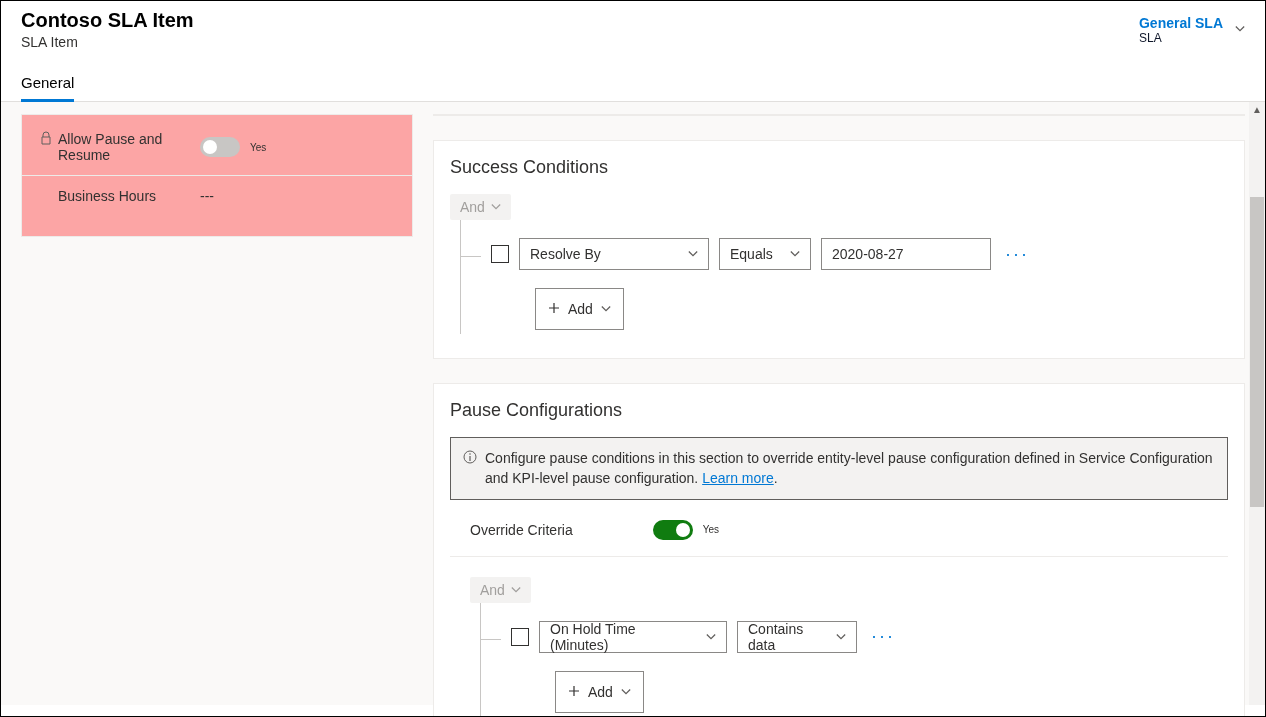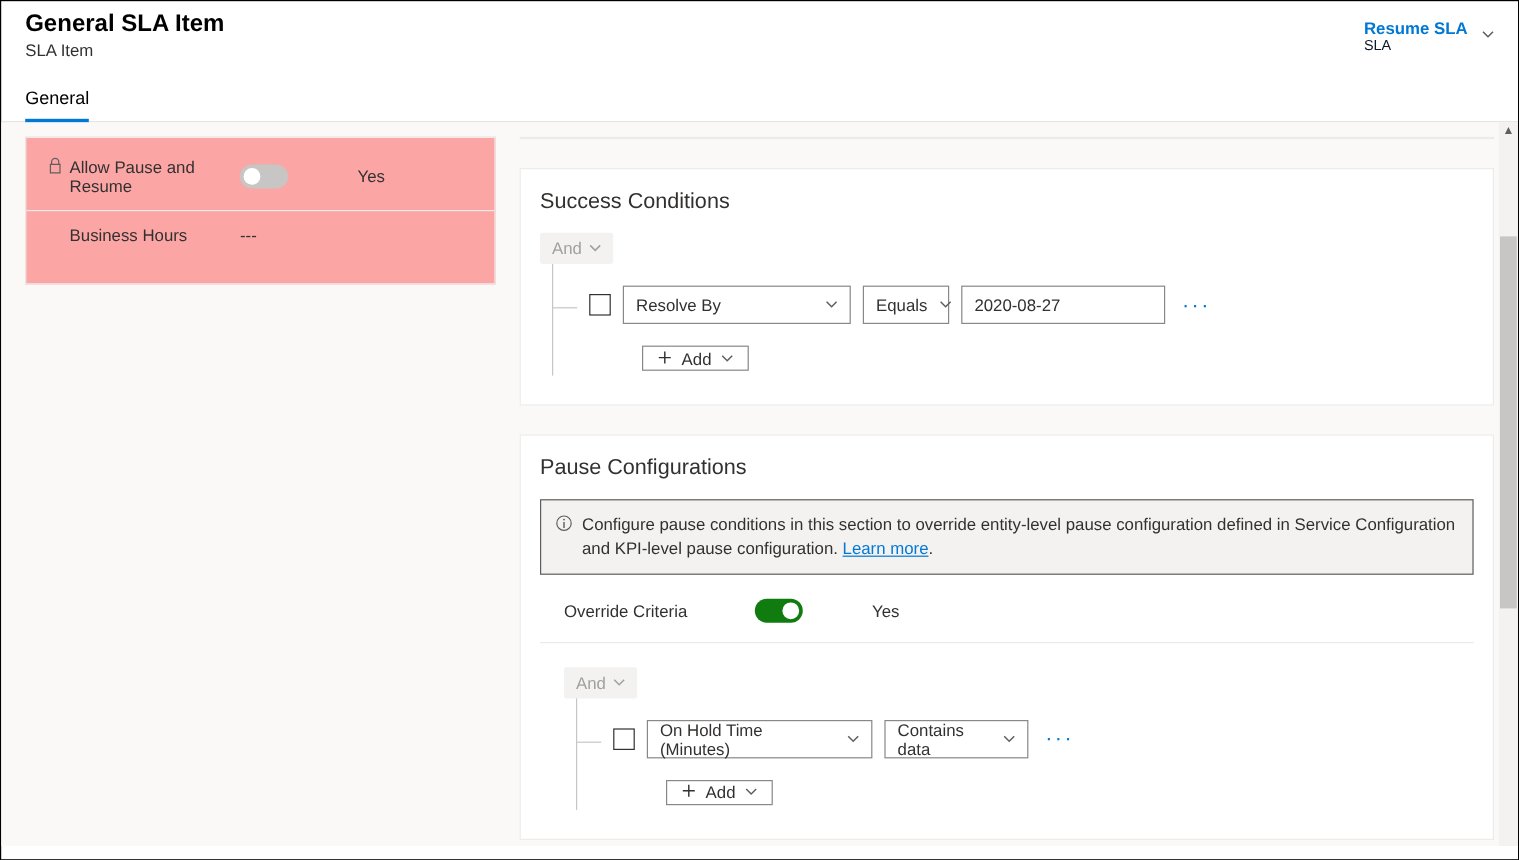--- a/index.html
+++ b/index.html
@@ -120,21 +120,21 @@
     cursor: pointer;
   }
   .toggle.off { background: #c8c6c4; }
   .toggle.on  { background: #107c10; }
   .toggle .knob {
     width: 14px; height: 14px; border-radius: 50%;
     background: #fff; position: absolute; top: 3px;
   }
   .toggle.off .knob { left: 3px; }
   .toggle.on .knob  { right: 3px; }
-  .toggle-text { font-size: 14px; margin-left: 48px; }
+  .toggle-text { font-size: 10px; }
 
   .main {
     flex: 1;
     display: flex;
     flex-direction: column;
     gap: 24px;
     padding-bottom: 20px;
   }
   .blank-card {
     height: 36px;
@@ -200,28 +200,28 @@
     background: #fff;
     padding: 0 10px;
     display: inline-flex;
     align-items: center;
     justify-content: space-between;
     gap: 10px;
     font-size: 14px;
     cursor: pointer;
   }
   .select.field { width: 190px; }
-  .select.op    { width: 72px; }
+  .select.op    { width: 92px; }
   .select.opwide { width: 120px; }
   .select.fieldwide { width: 188px; gap: 42px; }
   .input.date   { width: 170px; justify-content: flex-start; }
   .ellips { color:#0078d4; font-size:18px; letter-spacing:2px; cursor:pointer; padding:0 4px;}
   .add-btn {
     margin-left: 44px;
-    height: 21px;
+    height: 42px;
     border: 1px solid #8a8886;
     background: #fff;
     display: inline-flex;
     align-items: center;
     gap: 8px;
     padding: 0 12px;
     font-size: 14px;
     cursor: pointer;
   }
   .add-btn svg { width: 12px; height: 12px; }
@@ -234,21 +234,21 @@
     gap: 8px;
     font-size: 14px;
     line-height: 1.45;
     margin-bottom: 16px;
   }
   .info-box .info-icon svg { width: 14px; height: 14px; margin-top: 2px;}
   .info-box a { color: #0078d4; text-decoration: underline; cursor: pointer; }
   .override-row {
     display: flex;
     align-items: center;
-    gap: 56px;
+    gap: 80px;
     padding: 4px 0 16px 20px;
     border-bottom: 1px solid #edebe9;
     margin-bottom: 20px;
   }
   .pc-inner { padding-left: 20px; }
 
   .scrollbar-track {
     position: absolute;
     right: 0;
     top: 0;
@@ -267,26 +267,26 @@
   }
   .scroll-arrow { position:absolute; right:3px; font-size:10px; color:#605e5c;}
   .scroll-arrow.up { top:2px; }
   .chev svg { width:10px; height:10px; }
 </style>
 </head>
 <body>
 
 <div class="header">
   <div class="header-left">
-    <div class="title">General SLA Item</div>
+    <div class="title">Contoso SLA Item</div>
     <div class="subtitle">SLA Item</div>
   </div>
   <div class="header-right">
     <div>
-      <div class="link">Resume SLA</div>
+      <div class="link">General SLA</div>
       <div class="link-sub">SLA</div>
     </div>
     <span class="chev chev-down">
       <svg viewBox="0 0 12 12">
           <path d="M1 3 L6 8 L11 3" stroke="#605e5c" stroke-width="1.5" fill="none"></path>
         </svg>
     </span>
   </div>
 </div>
 

